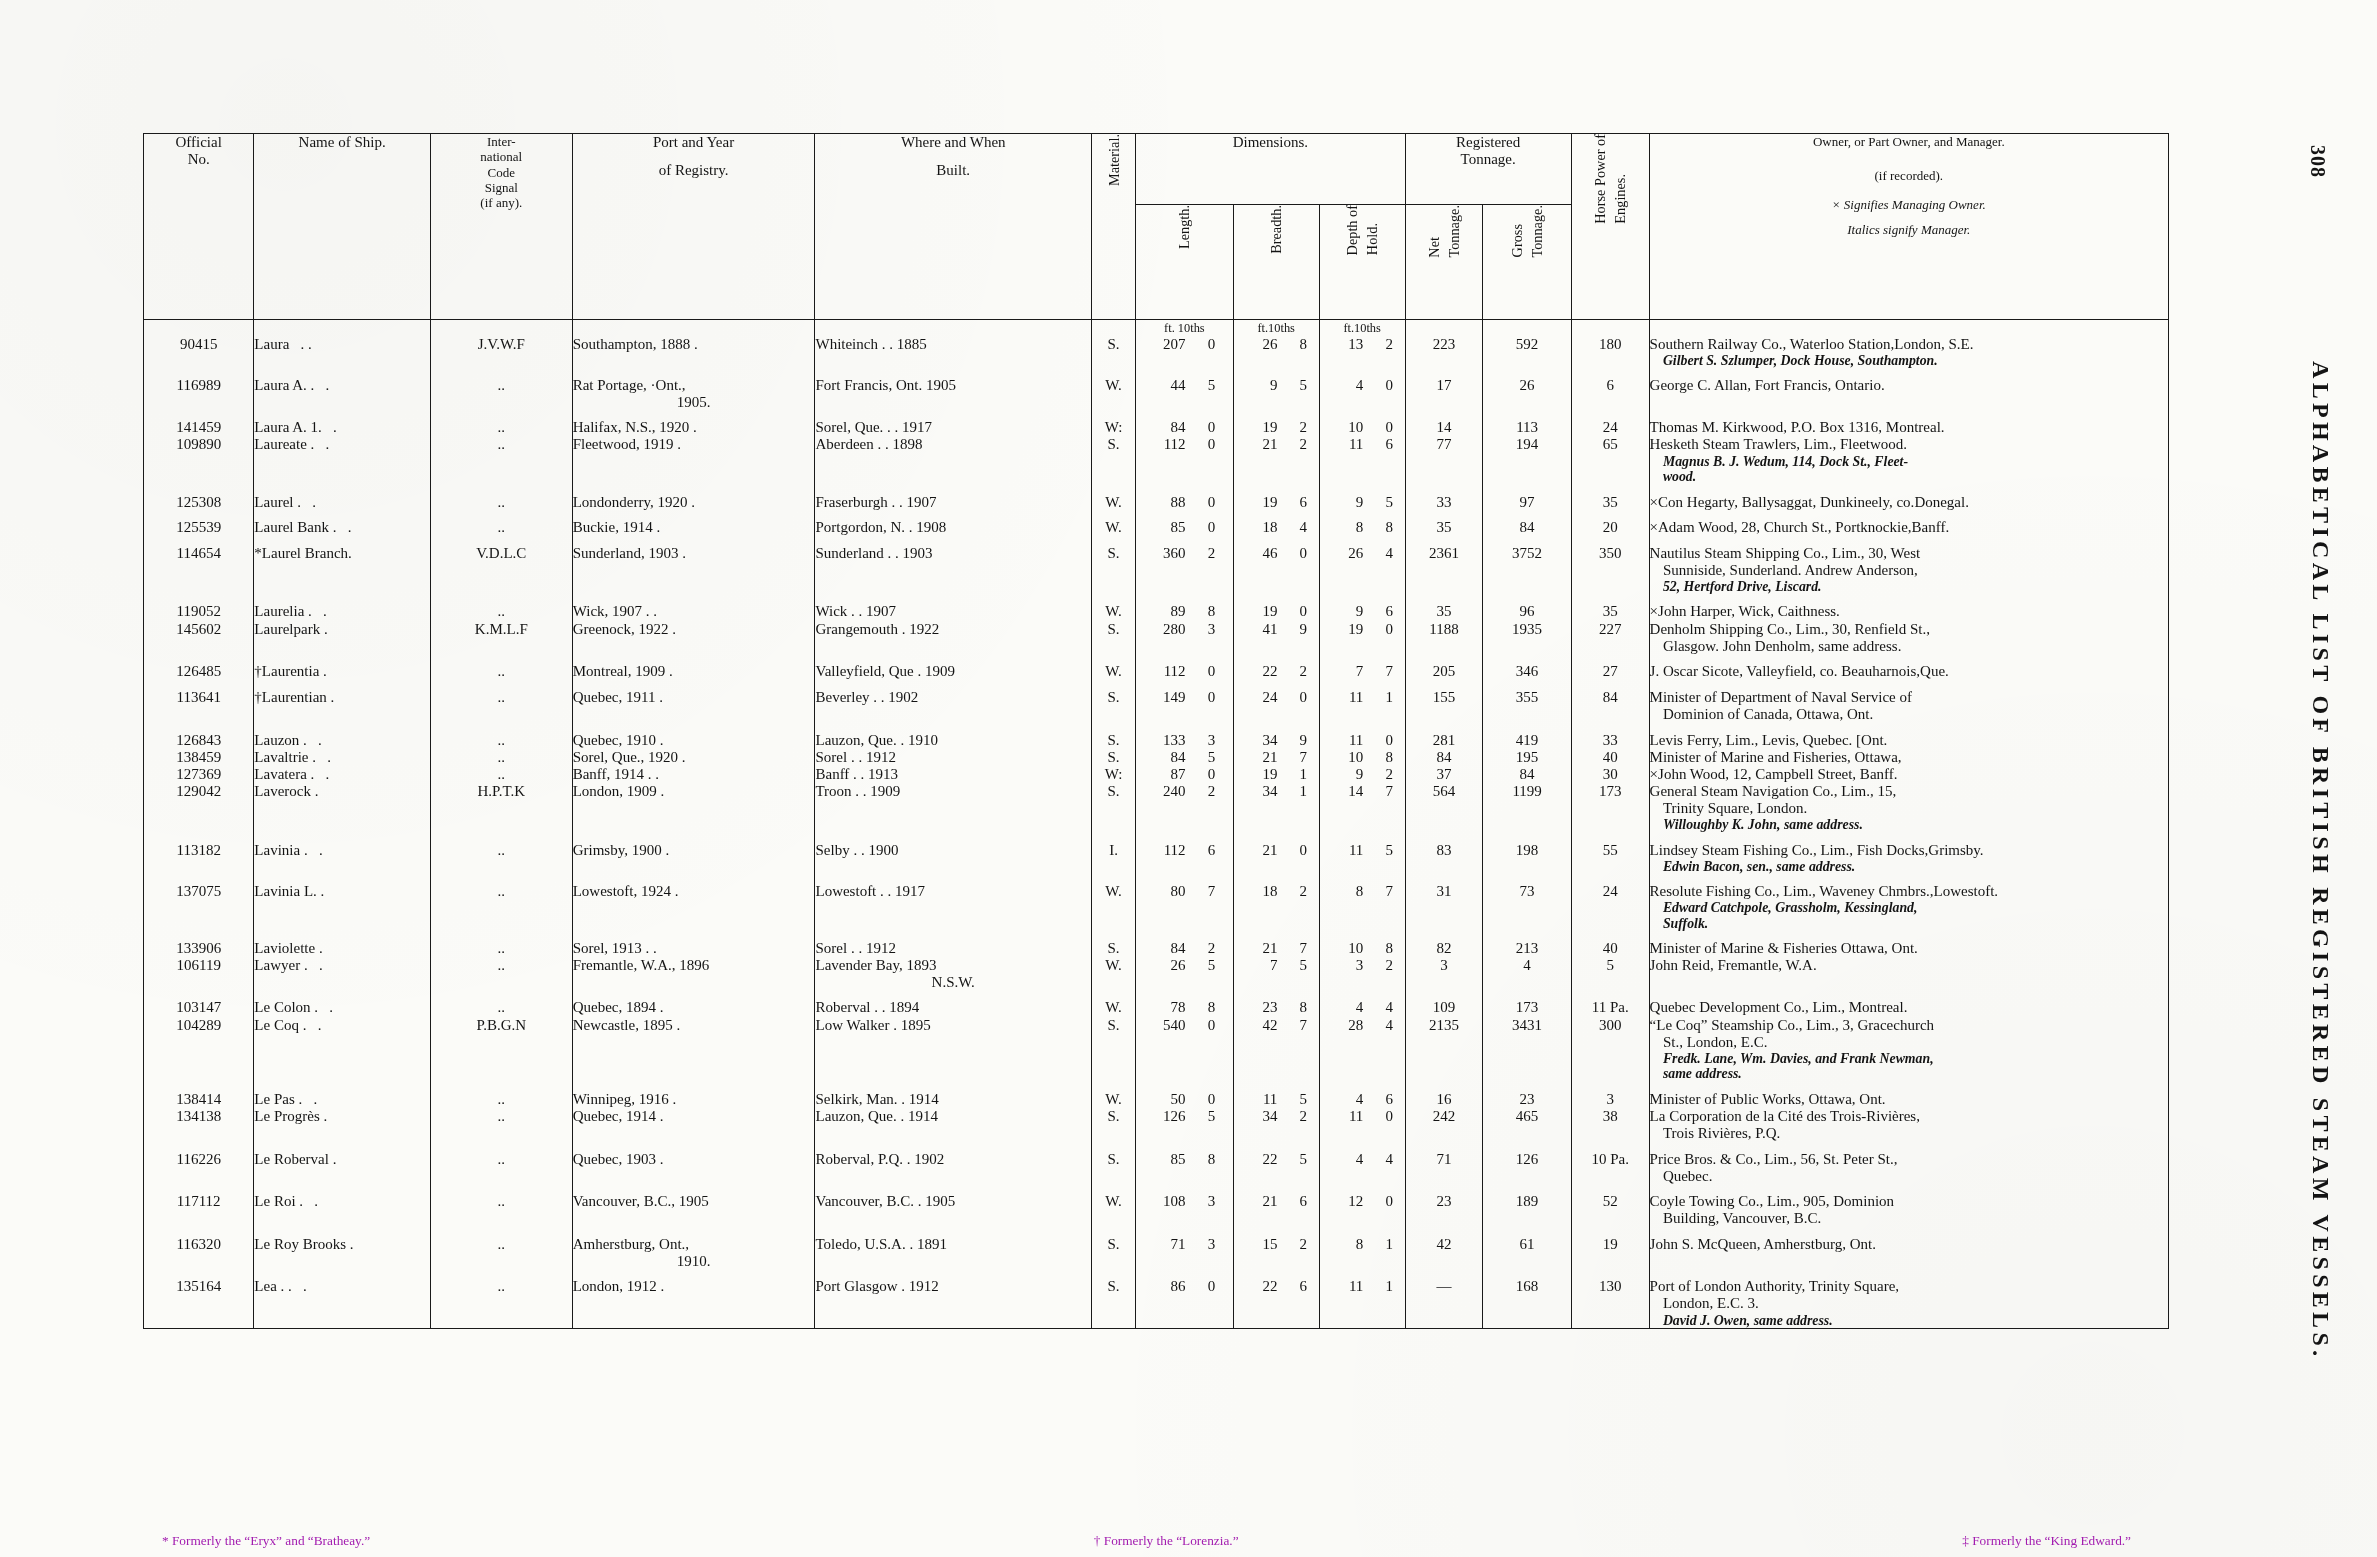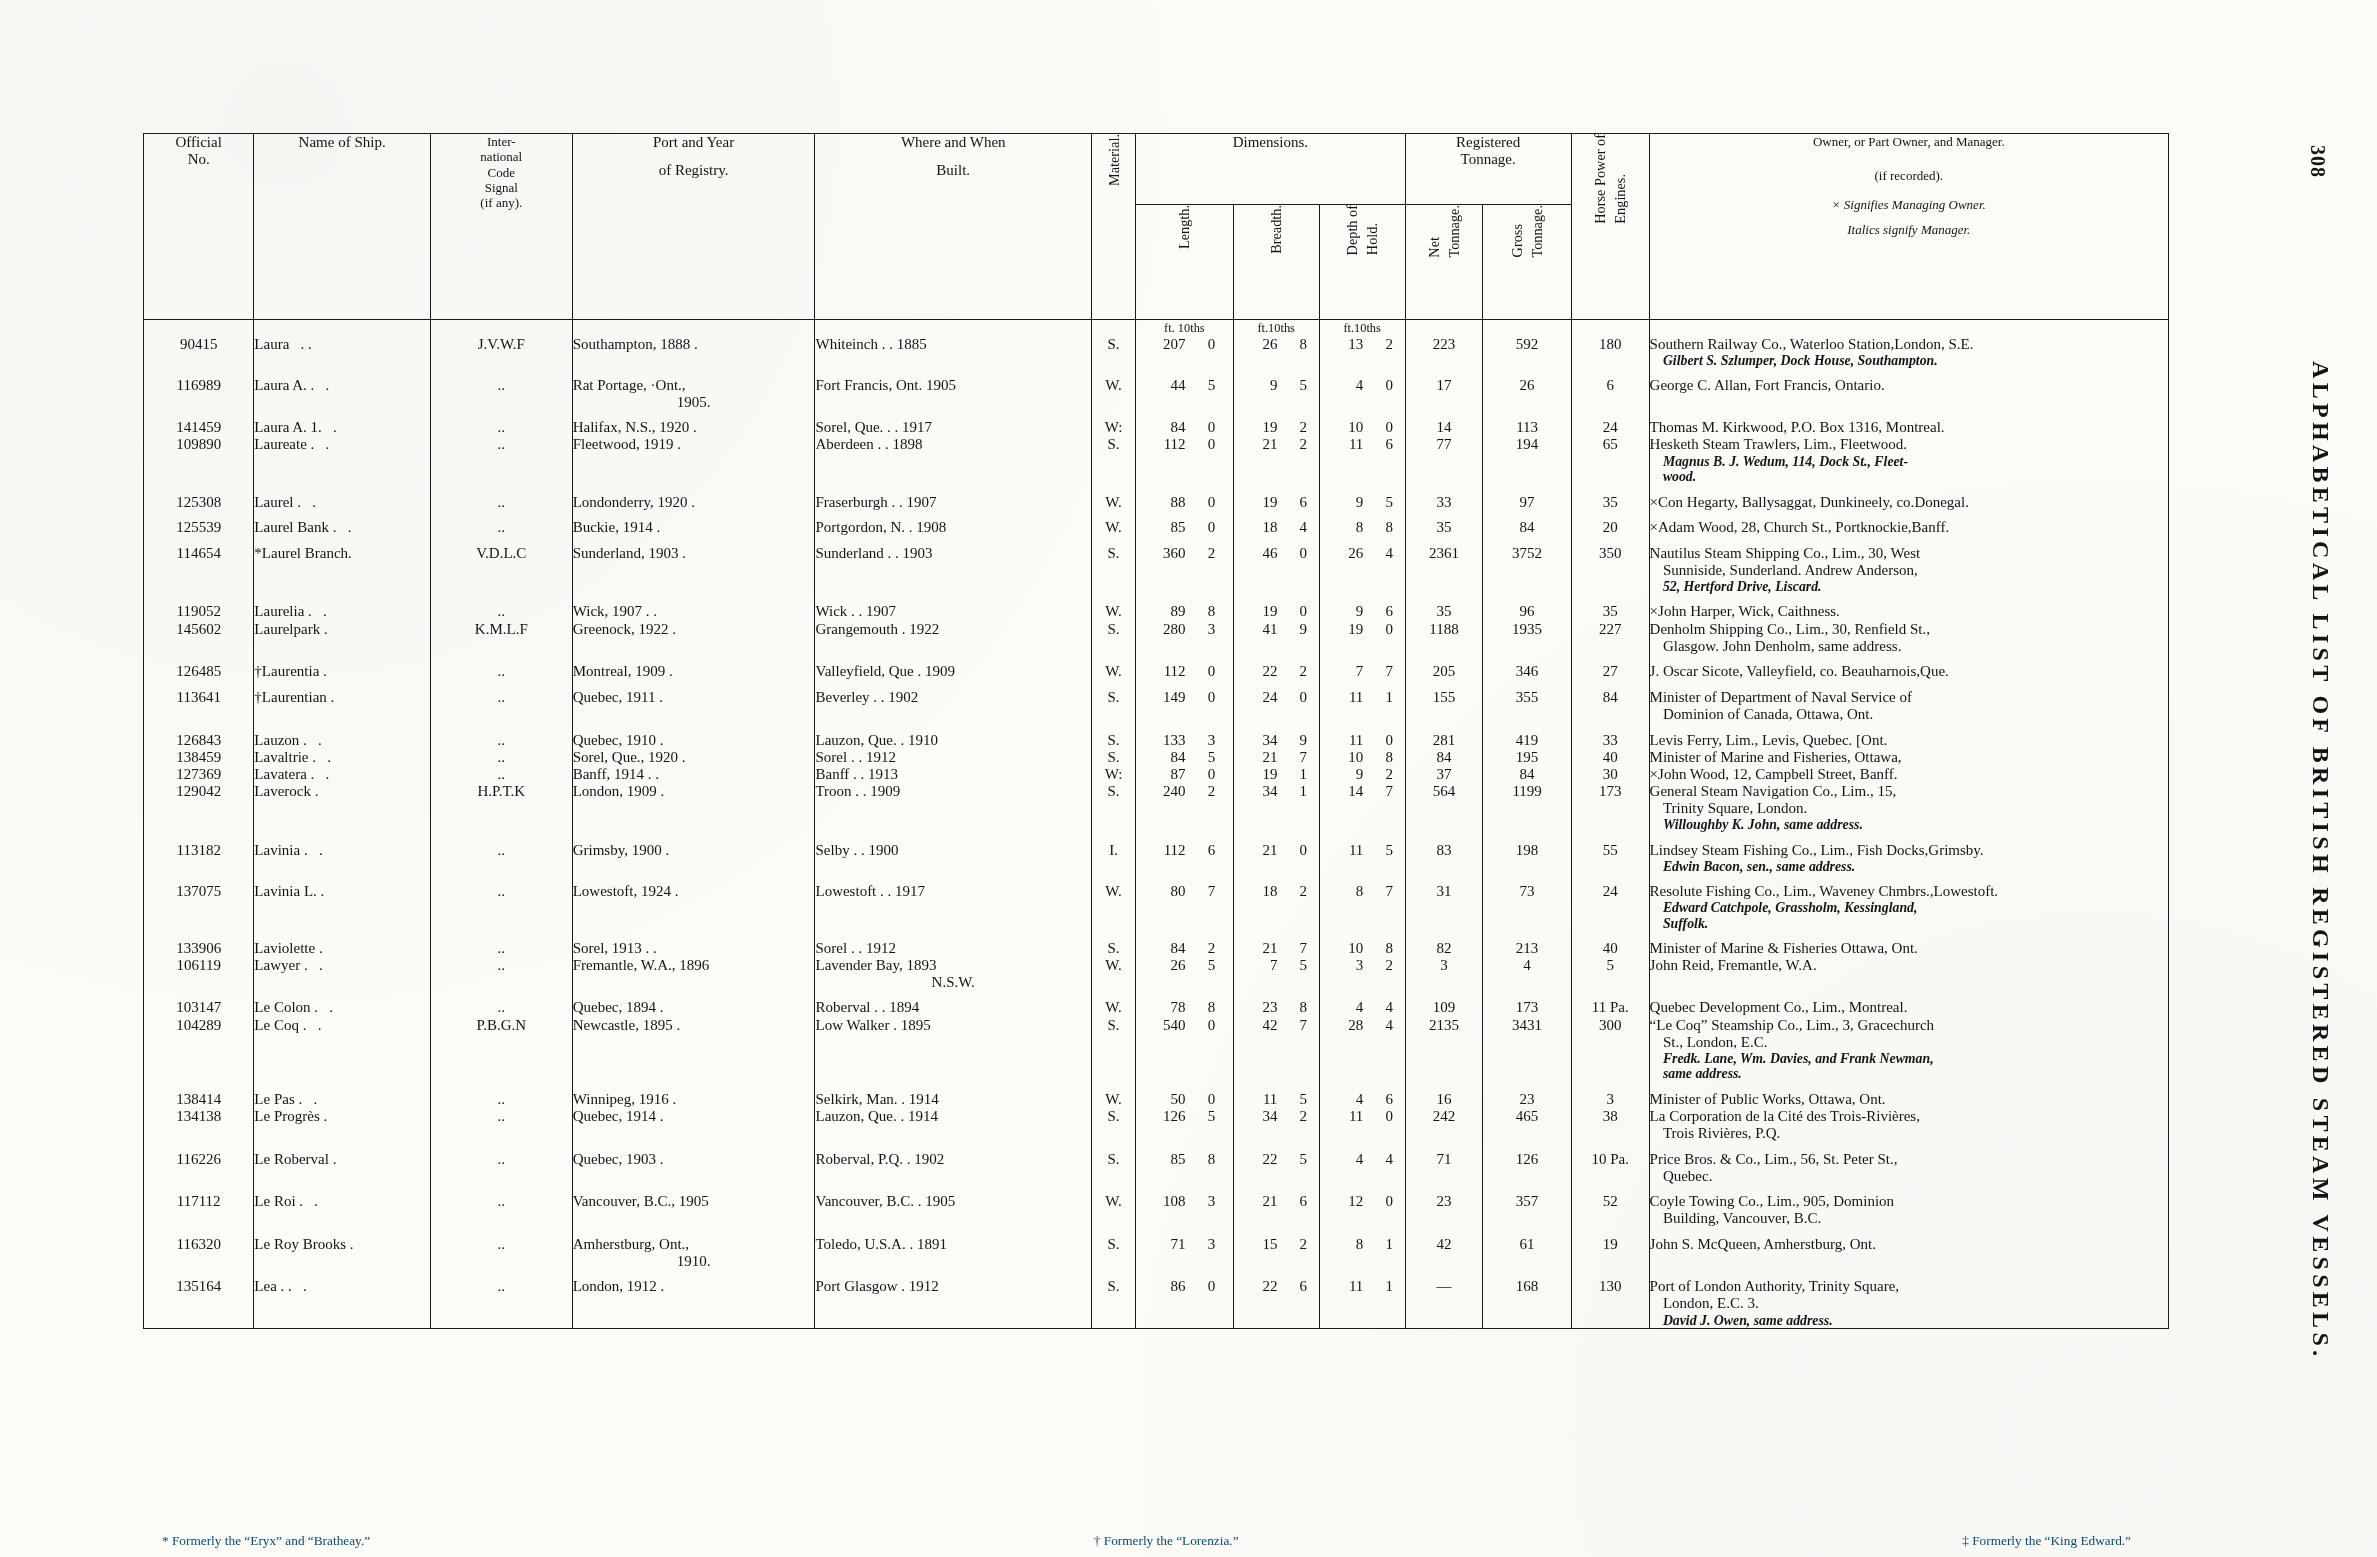--- a/index.html
+++ b/index.html
@@ -84,21 +84,21 @@
     position:absolute;right:44px;top:361px;
     writing-mode:vertical-rl;
     font-size:24px;letter-spacing:4.3px;font-weight:bold;
     white-space:nowrap;
   }
   .footnotes{
     position:absolute;left:162px;top:1533px;
     width:1969px;
     font-size:13.3px;
     display:flex;justify-content:space-between;
-    color:#0c4a6e;
+    color:#a21caf;
   }
 </style>
 </head>
 <body>
 
 <div class="page">
 
   <div class="pageno">308</div>
   <div class="spine">ALPHABETICAL LIST OF BRITISH REGISTERED STEAM VESSELS.</div>
 
@@ -824,21 +824,21 @@
             <td class="no">117112</td>
             <td class="l">Le Roi    .&nbsp;&nbsp;&nbsp;.</td>
             <td class="c">..</td>
             <td class="l regyear">Vancouver, B.C., 1905</td>
             <td class="l regyear">Vancouver, B.C. .      1905</td>
             <td class="c">W.</td>
             <td class="dim"><span class="ft">108</span><span class="in">3</span></td>
             <td class="dim"><span class="ft">21</span><span class="in">6</span></td>
             <td class="dim"><span class="ft">12</span><span class="in">0</span></td>
             <td class="c">23</td>
-            <td class="c">357</td>
+            <td class="c">189</td>
             <td class="c">52</td>
             <td class="owner"><span>Coyle  Towing   Co.,   Lim.,   905,   Dominion</span><span class="indent">Building, Vancouver, B.C.</span></td>
           </tr>
           <tr class="spacer">
             <td></td>
             <td></td>
             <td></td>
             <td></td>
             <td></td>
             <td></td>

